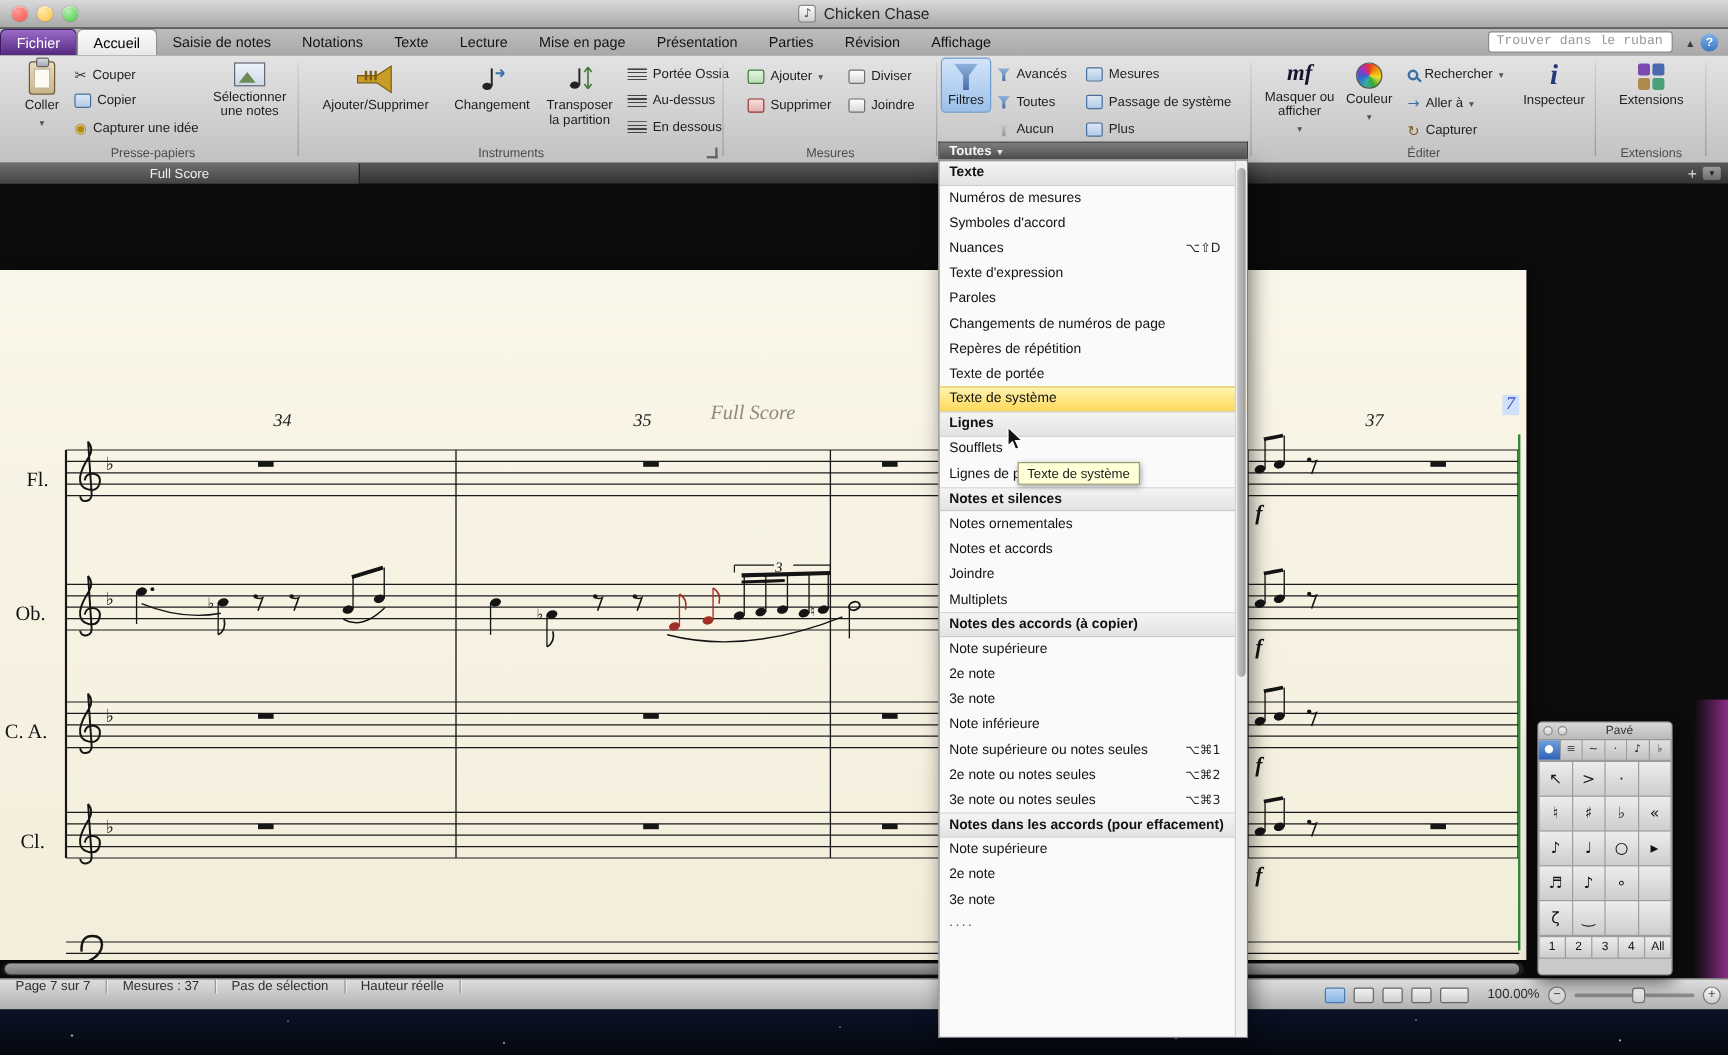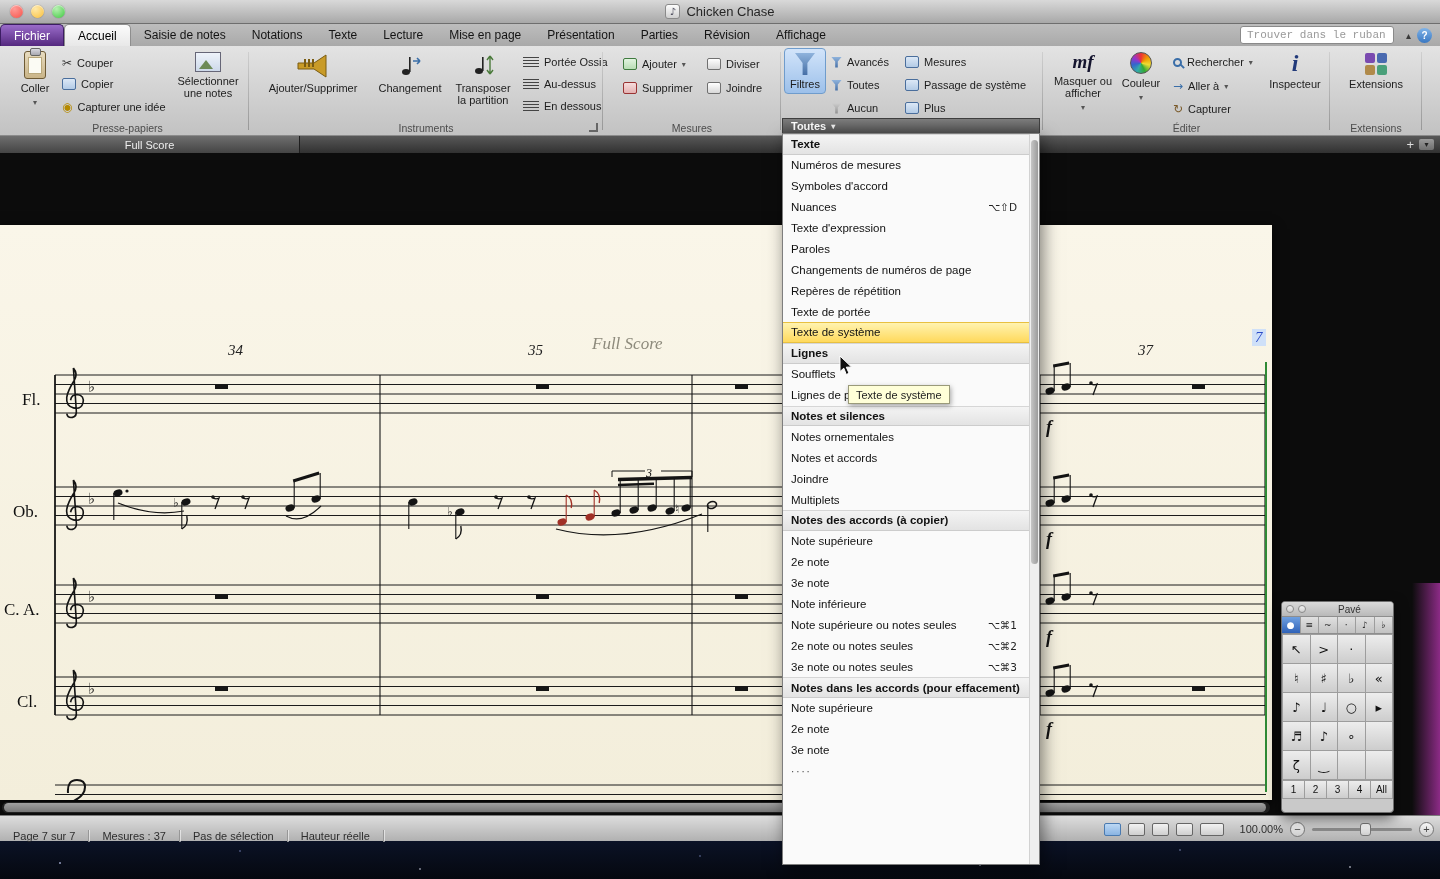--- a/index.html
+++ b/index.html
@@ -100,21 +100,21 @@
 .kp-tabs{display:flex;height:17px;border-bottom:1px solid #8e8e8e}
 .kp-tab{flex:1;border-right:1px solid #9d9d9d;background:linear-gradient(#e0e0e0,#c2c2c2);display:flex;align-items:center;justify-content:center;font-size:9px;color:#222;font-family:"DejaVu Sans",sans-serif}
 .kp-tab.sel{background:linear-gradient(#6fa0e0,#2f62b8);color:#fff}
 .kp-grid{display:grid;grid-template-columns:repeat(4,1fr);grid-auto-rows:28px;gap:1px;padding:1px;background:#9d9d9d}
 .kkey{background:linear-gradient(#ededed,#cdcdcd);display:flex;align-items:center;justify-content:center;font-size:13px;color:#111;font-family:"DejaVu Sans",sans-serif}
 .kp-bottom{display:flex;height:19px;gap:1px;padding:1px;background:#9d9d9d}
 .kp-num{flex:1;background:linear-gradient(#ededed,#cdcdcd);display:flex;align-items:center;justify-content:center;font-size:10px;color:#111}
 
 
 .statusbar{position:absolute;left:0;top:815px;width:1440px;height:26px;background:linear-gradient(#dddddd,#b1b1b1);border-top:1px solid #7c7c7c;z-index:30;font-size:11px;color:#2e2e2e}
-.sleft{display:flex;height:26px;align-items:flex-end}
+.sleft{display:flex;height:26px;align-items:flex-start}
 .sseg{display:flex;align-items:center;padding:0 13px;border-right:1px solid #979797;box-shadow:1px 0 0 rgba(255,255,255,.55)}
 .zoom-cluster{position:absolute;right:6px;top:0;height:26px;display:flex;align-items:center;gap:7px}
 .vicon{width:17px;height:13px;border:1px solid #666;background:linear-gradient(#f2f2f2,#cfcfcf);border-radius:2px}
 .vicon.sel{background:linear-gradient(#bcd8f4,#8ab4e2);border-color:#4a7ab0}
 .vicon.wide{width:24px}
 .zoom-val{min-width:52px;text-align:right}
 .zbtn{width:15px;height:15px;border-radius:50%;border:1px solid #777;background:linear-gradient(#f6f6f6,#cdcdcd);color:#444;font-size:11px;line-height:13px;text-align:center}
 .zslider{position:relative;width:100px;height:3px;background:#8a8a8a;border-radius:2px}
 .zthumb{position:absolute;left:48px;top:-5px;width:11px;height:13px;border-radius:3px;background:linear-gradient(#fdfdfd,#cfcfcf);border:1px solid #777}
 

